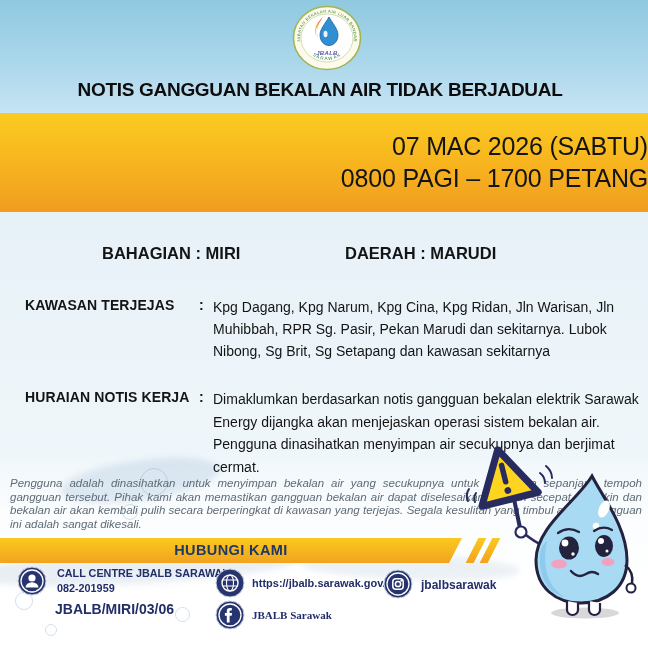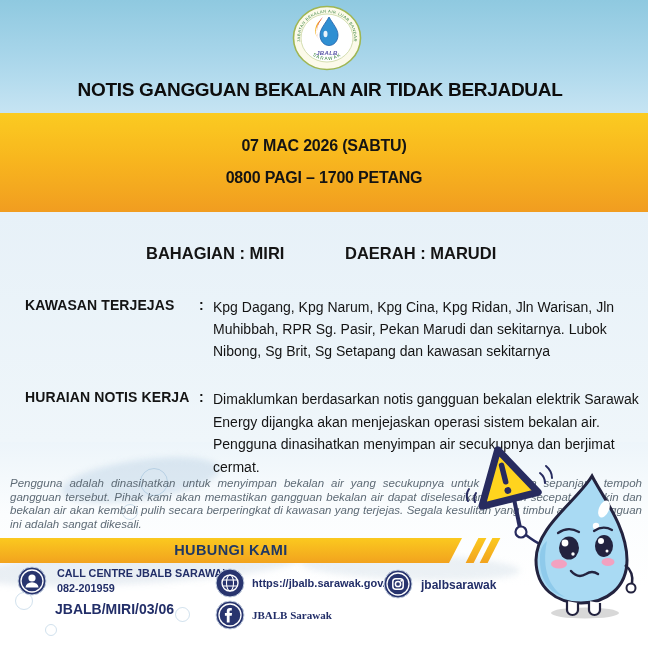--- a/index.html
+++ b/index.html
@@ -18,25 +18,25 @@
 
   
   .logo{position:absolute;left:292px;top:5px;width:70px;height:66px;}
   .title{position:absolute;top:79px;left:0;width:640px;text-align:center;
          font-size:19px;font-weight:bold;color:#0D0D0D;letter-spacing:-0.3px;}
 
   
   .schedule{position:absolute;top:113px;left:0;width:648px;height:99px;box-sizing:border-box;
             background:linear-gradient(180deg,#FBCB21 0%,#F8B71E 45%,#F19D20 100%);
             text-align:center;padding-top:17px;color:#141414;}
-  .schedule .line{font-size:16px;font-weight:bold;line-height:32px;letter-spacing:-0.2px;}
+  .schedule .line{font-size:25px;font-weight:normal;line-height:32px;letter-spacing:-0.2px;text-align:right;}
 
   
   .regiontxt{position:absolute;top:244px;font-size:16.5px;font-weight:bold;color:#141414;}
-  .bahagian{left:102px;margin-left:44px;} .daerah{left:345px;}
+  .bahagian{left:102px;} .daerah{left:345px;}
 
   
   .seclabel{position:absolute;left:25px;font-size:14px;font-weight:bold;color:#141414;letter-spacing:0.1px;}
   .seccolon{position:absolute;left:199px;font-size:14px;font-weight:bold;color:#141414;}
   .sectext{position:absolute;left:213px;width:426px;font-size:14px;font-weight:normal;
            color:#141414;line-height:22px;}
   .kawasan-label,.kawasan-colon{top:297px;}
   .kawasan-text{top:296px;}
   .huraian-label,.huraian-colon{top:389px;}
   .huraian-text{top:388px;line-height:22.5px;}

